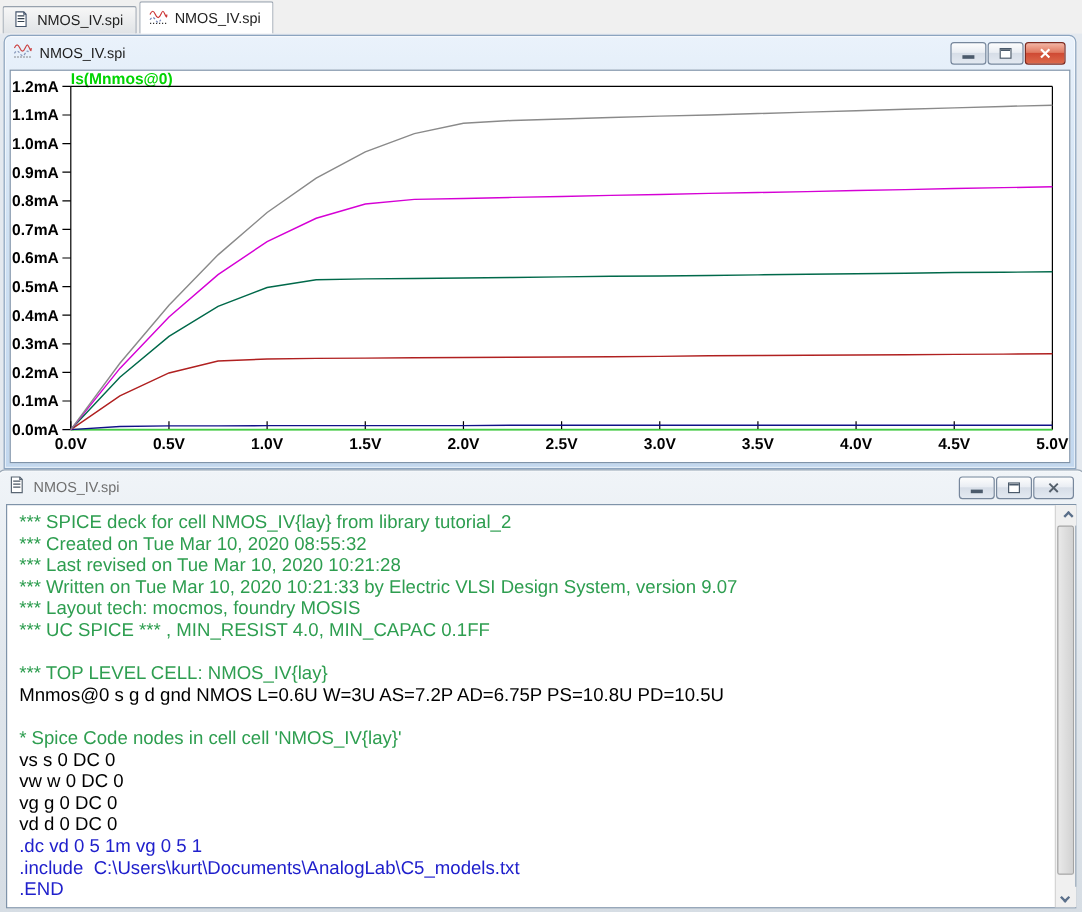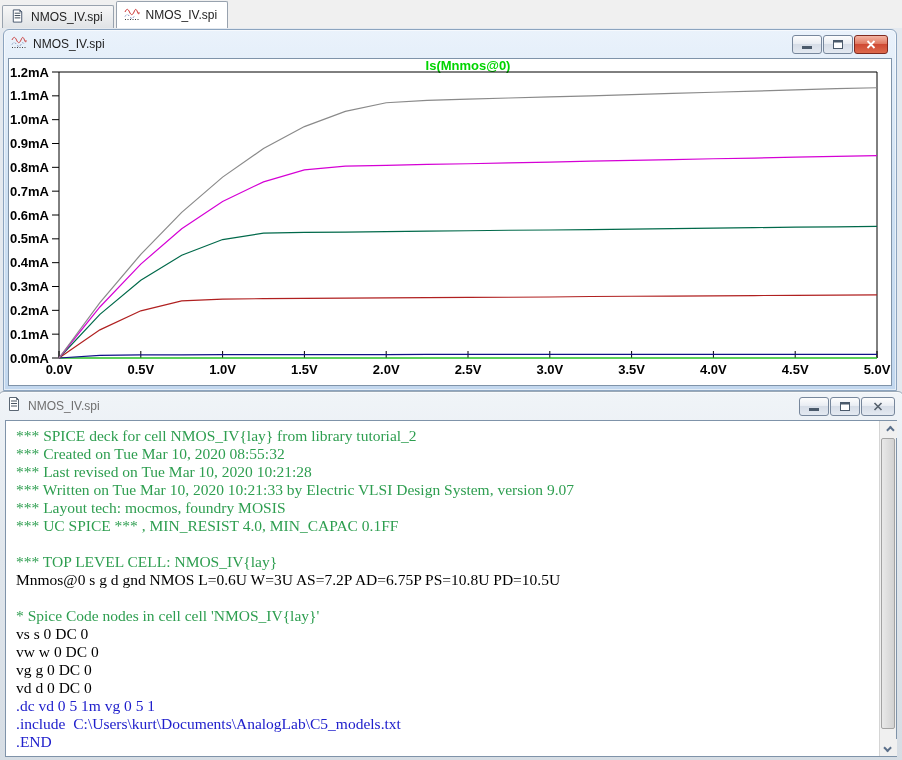--- a/index.html
+++ b/index.html
@@ -56,32 +56,32 @@
   }
   .glyph-min{width:10px;height:3px;background:#4b5a6b;margin-top:7px;}
   .glyph-restore{width:8px;height:7px;border:1px solid #4b5a6b;background:#fff;box-shadow:inset 0 1.5px 0 #4b5a6b;}
   .client{
     position:absolute;background:#fff;border:1px solid #7f93a9;box-sizing:border-box;
   }
   
   #plot-window{left:3px;top:29px;width:894px;height:362px;z-index:2;}
   #plot-client{left:4px;right:4px;top:28px;bottom:4px;overflow:hidden;}
   .plot-title{
-    position:absolute;left:50px;top:-1px;width:818px;text-align:center;
+    position:absolute;left:50px;top:-1px;width:818px;
     font-size:13px;font-weight:bold;
   }
   #plot-svg{position:absolute;left:0;top:0;}
   .tick-label{font-family:"Liberation Sans",sans-serif;font-size:13px;font-weight:bold;fill:#000;}
   
   #text-window{left:-2px;top:391px;width:906px;height:373px;z-index:1;}
   #text-client{left:6px;right:6px;top:28px;bottom:6px;}
   #code-lines{
     position:absolute;left:0;top:0;right:17px;bottom:0;overflow:hidden;
     padding:6px 4px 0 10px;
-    font-family:Liberation Serif, serif;
+    font-family:Liberation Sans, sans-serif;
     font-size:15.5px;line-height:18px;white-space:pre;
   }
   .code-line{height:18px;}
   
   .vscroll{
     position:absolute;top:0;right:0;bottom:0;width:17px;
     background:#f0f0f0;border-left:1px solid #d5d5d5;box-sizing:border-box;
   }
   .scroll-arrow{
     position:absolute;left:0;width:17px;height:17px;background:#f0f0f0;

